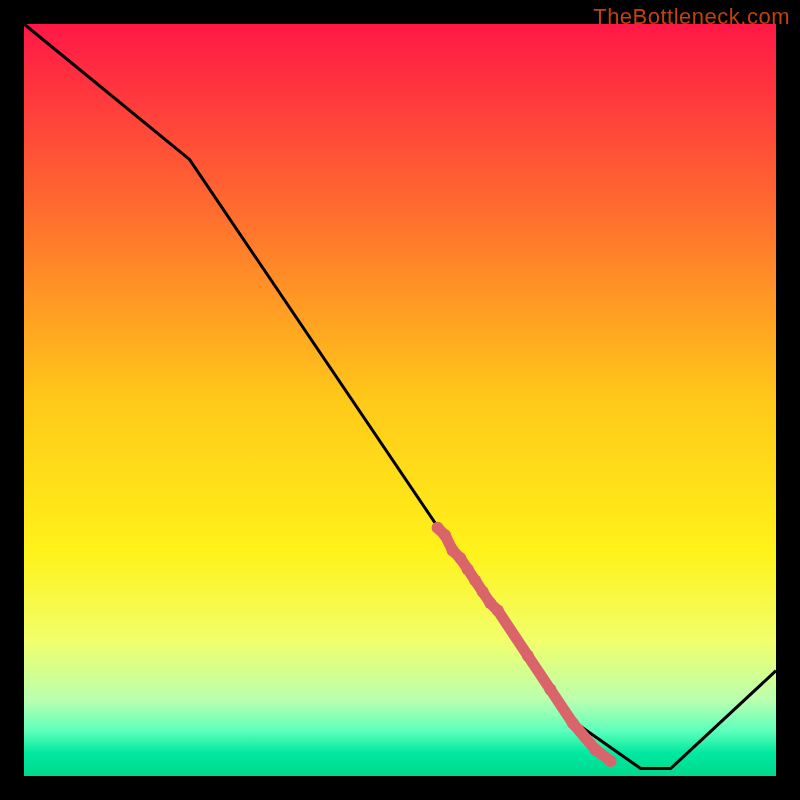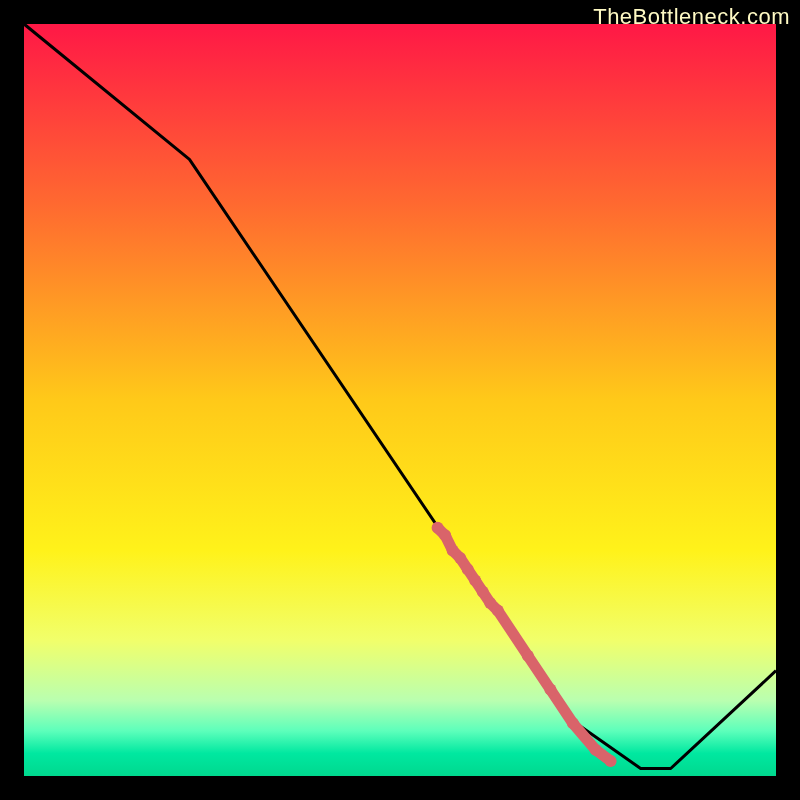--- a/index.html
+++ b/index.html
@@ -17,21 +17,21 @@
   }
   svg {
     display: block;
   }
   .watermark {
     position: absolute;
     top: 4px;
     right: 10px;
     font-family: Arial, Helvetica, sans-serif;
     font-size: 22px;
-    color: #fef9c3;
+    color: #c2410c;
     font-weight: 500;
     letter-spacing: 0.5px;
   }
 </style>
 </head>
 <body>
 
 <div class="chart-container">
   <svg id="chart-svg" width="800" height="800" viewBox="0 0 800 800">
       <defs>

